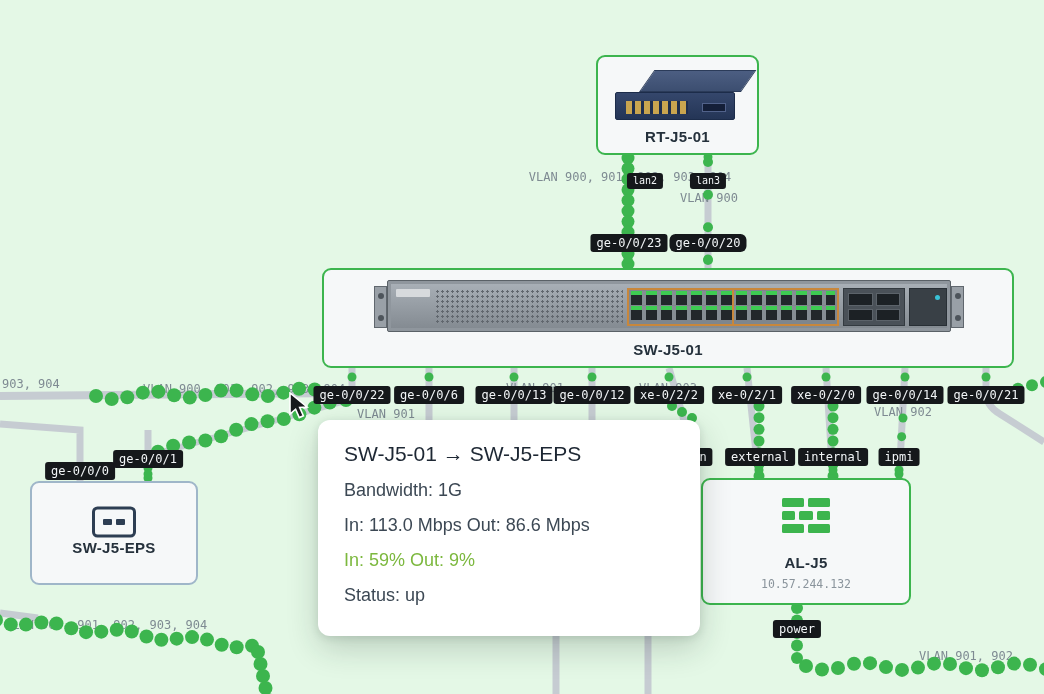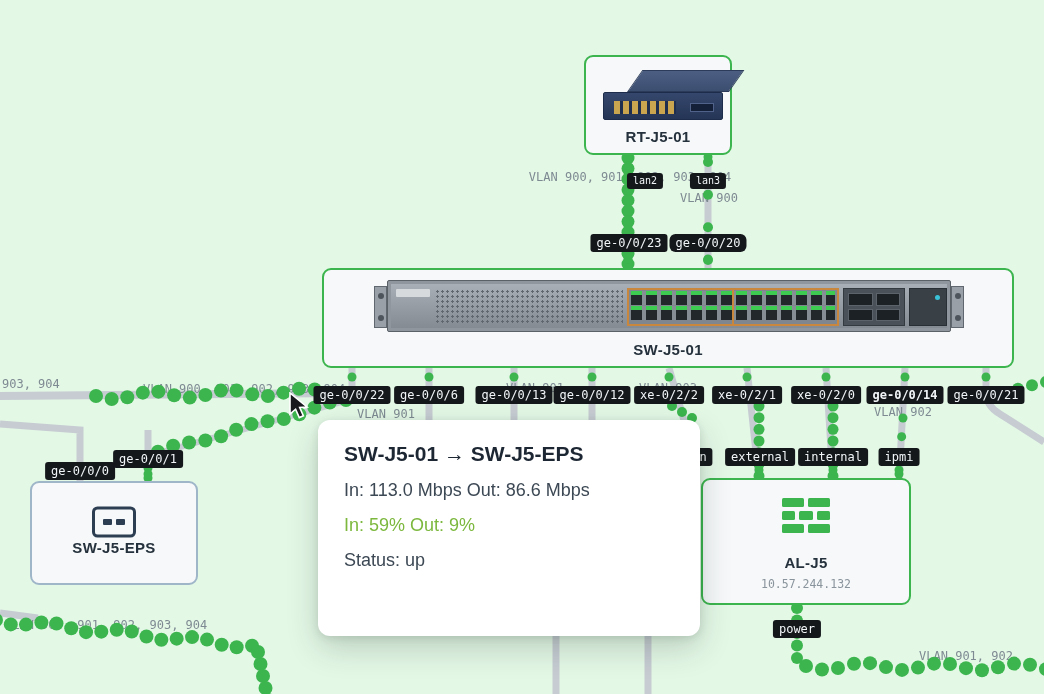--- a/index.html
+++ b/index.html
@@ -9,21 +9,21 @@
   #links-layer{z-index:1}
   #vlan-layer{position:absolute;inset:0;z-index:2}
   #dots-layer{z-index:3}
   #badge-layer{position:absolute;inset:0;z-index:4}
   .vlan{position:absolute;font-family:"DejaVu Sans Mono",monospace;font-size:12px;color:#7e8a92;white-space:nowrap;transform:translateY(-50%)}
   .vlan.center{transform:translate(-50%,-50%)}
   .badge{position:absolute;transform:translate(-50%,-50%);background:#15181b;color:#f2f5f7;font-family:"DejaVu Sans Mono",monospace;font-size:12px;line-height:1;padding:3px 6px;border-radius:3px;white-space:nowrap}
   .node{position:absolute;background:#f6f8f9;border:2px solid #3cb54e;border-radius:9px;z-index:5}
   .node-label{position:absolute;left:0;right:0;text-align:center;font-weight:bold;font-size:15px;color:#25313c;letter-spacing:.3px}
   .node-ip{position:absolute;left:0;right:0;bottom:12px;text-align:center;font-family:"DejaVu Sans Mono",monospace;font-size:11.5px;color:#8a949c}
-  #node-rt{left:584px;top:55px;width:148px;height:100px}
+  #node-rt{left:596px;top:55px;width:163px;height:100px}
   #node-sw{left:322px;top:268px;width:692px;height:100px}
   #node-eps{left:30px;top:481px;width:168px;height:104px;border-color:#9fb6c9}
   #node-zabbix{left:232px;top:481px;width:120px;height:138px}
   #node-al{left:701px;top:478px;width:210px;height:127px}
   #node-rt .node-label,#node-sw .node-label{bottom:8px}
   #node-eps .node-label{bottom:27px}
   #node-zabbix .node-label{top:72px}
   #node-al .node-label{bottom:32px}
   
   .rt-img{position:absolute;left:17px;top:11px;width:130px;height:58px}
@@ -45,21 +45,21 @@
   .sw-prow::before{content:"";position:absolute;left:0;top:0;right:0;height:4px;background:repeating-linear-gradient(90deg,#3ecb52 0 11px,transparent 11px 15px)}
   .sw-ports::after{content:"";position:absolute;left:calc(50% - 1px);top:0;bottom:0;width:2px;background:#c8873c}
   .sw-sfp{position:absolute;left:452px;top:4px;width:62px;height:38px;background:#4a5158;border:1px solid #333a40;display:grid;grid-template-columns:1fr 1fr;gap:3px;padding:4px}
   .sw-sfp i{background:#1c2125;border:1px solid #5c636a}
   .sw-right{position:absolute;left:518px;top:4px;width:38px;height:38px;background:#394046;border:1px solid #282f35}
   .sw-right::before{content:"";position:absolute;right:6px;top:6px;width:5px;height:5px;border-radius:50%;background:#39c2d7}
   .eps-icon{position:absolute;left:50%;top:22px;transform:translateX(-50%)}
   .al-icon{position:absolute;left:50%;top:16px;transform:translateX(-50%)}
   
   .tooltip{position:absolute;left:318px;top:420px;width:382px;height:216px;background:#fff;border-radius:12px;box-shadow:0 12px 32px rgba(25,45,35,.20),0 2px 8px rgba(25,45,35,.12);z-index:10;padding:22px 26px}
-  .tt-title{font-size:21px;font-weight:bold;color:#1d2733;margin-bottom:4px}
+  .tt-title{font-size:21px;font-weight:normal;color:#1d2733;margin-bottom:4px}
   .tt-line{font-size:18px;color:#3c4854;margin-top:14px}
   .tt-green{color:#7cb83e}
   .cursor{position:absolute;left:288px;top:392px;z-index:12}
 </style>
 </head>
 <body>
 
 <div class="canvas">
 
   <svg id="links-layer" class="layer" width="1044" height="694">
@@ -236,21 +236,21 @@
       <div class="badge" style="font-size: 10px; left: 708px; top: 181px;">lan3</div>
       <div class="badge" style="left: 629px; top: 243px;">ge-0/0/23</div>
       <div class="badge" style="left: 708px; top: 243px; border-radius: 6px;">ge-0/0/20</div>
       <div class="badge" style="left: 352px; top: 395px;">ge-0/0/22</div>
       <div class="badge" style="left: 429px; top: 395px;">ge-0/0/6</div>
       <div class="badge" style="left: 514px; top: 395px;">ge-0/0/13</div>
       <div class="badge" style="left: 592px; top: 395px;">ge-0/0/12</div>
       <div class="badge" style="left: 669px; top: 395px;">xe-0/2/2</div>
       <div class="badge" style="left: 747px; top: 395px;">xe-0/2/1</div>
       <div class="badge" style="left: 826px; top: 395px;">xe-0/2/0</div>
-      <div class="badge" style="left: 905px; top: 395px; font-weight: bold;">ge-0/0/14</div>
+      <div class="badge" style="left: 905px; top: 395px;">ge-0/0/14</div>
       <div class="badge" style="left: 986px; top: 395px;">ge-0/0/21</div>
       <div class="badge" style="left: 80px; top: 459px; margin-top: 12px;">ge-0/0/0</div>
       <div class="badge" style="left: 148px; top: 459px;">ge-0/0/1</div>
       <div class="badge" style="left: 703px; top: 457px;">n</div>
       <div class="badge" style="left: 760px; top: 457px;">external</div>
       <div class="badge" style="left: 833px; top: 457px;">internal</div>
       <div class="badge" style="left: 899px; top: 457px;">ipmi</div>
       <div class="badge" style="left: 797px; top: 629px;">power</div>
     </div>
 
@@ -309,20 +309,21 @@
         <rect x="1" y="28" width="22" height="9" rx="1.5"></rect>
           <rect x="27" y="28" width="22" height="9" rx="1.5"></rect>
       </g>
     </svg>
     <div class="node-label">AL-J5</div>
     <div class="node-ip">10.57.244.132</div>
   </div>
 
   <div class="tooltip">
     <div class="tt-title">SW-J5-01 → SW-J5-EPS</div>
+    <div class="tt-line">Bandwidth: 1G</div>
     <div class="tt-line">
       <span>In: 113.0 Mbps</span>
       <span>Out: 86.6 Mbps</span>
     </div>
     <div class="tt-line tt-green">
       <span>In: 59%</span>
       <span>Out: 9%</span>
     </div>
     <div class="tt-line">Status: up</div>
   </div>

